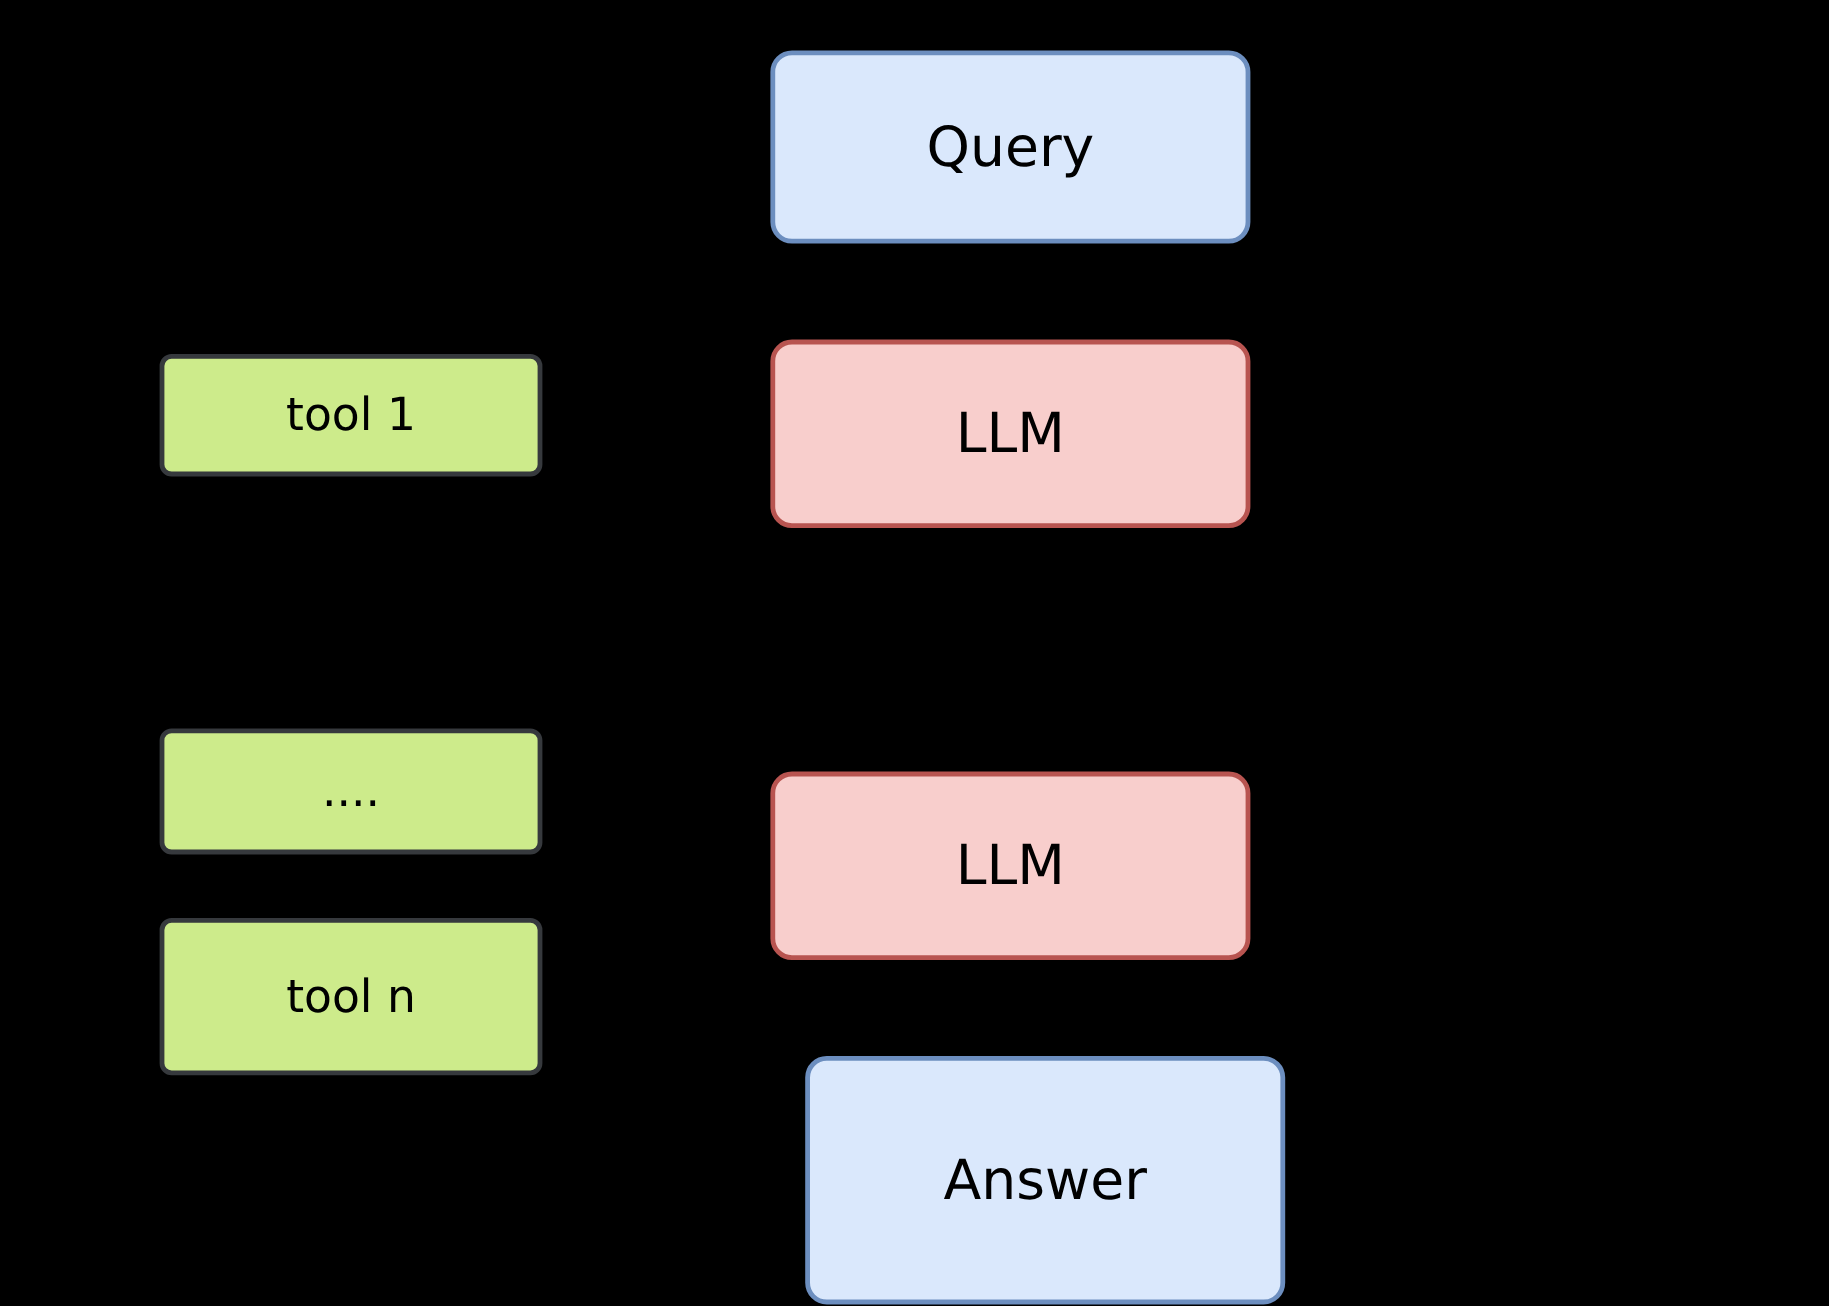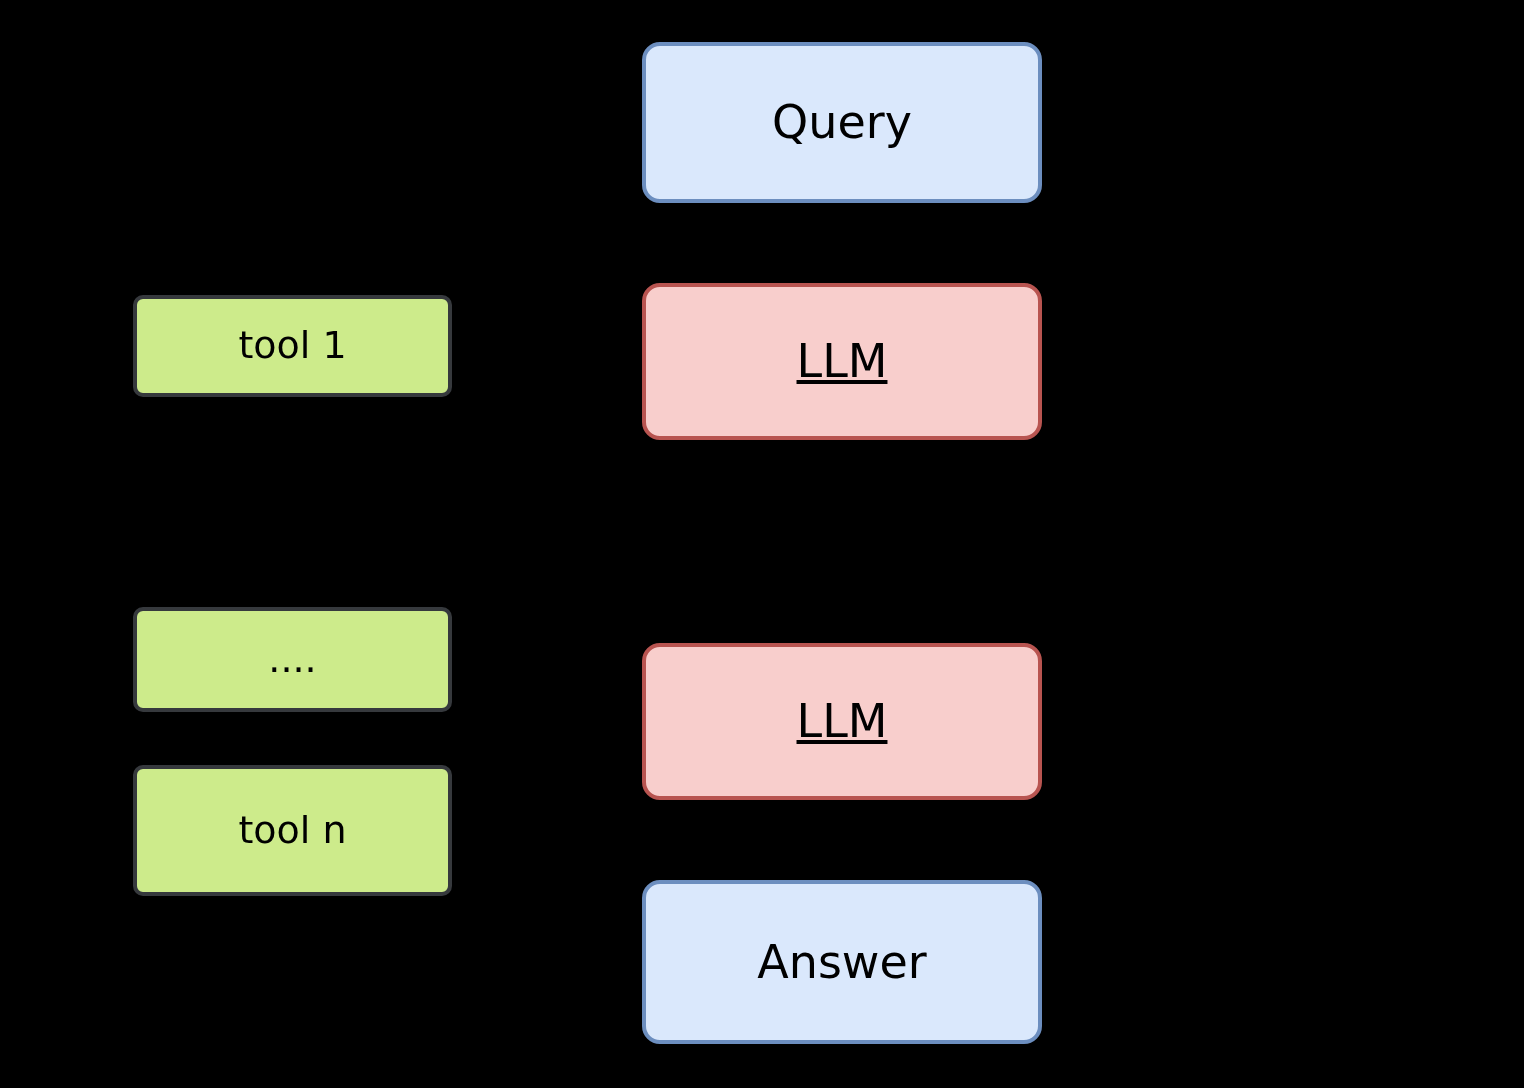--- a/index.html
+++ b/index.html
@@ -37,26 +37,25 @@
     border: 4px solid;
     font-size: 46px;
   }
   .flow.io {
     background: var(--io-fill, #dae8fc);
     border-color: var(--io-border, #6c8ebf);
   }
   .flow.llm {
     background: var(--llm-fill, #f8cecc);
     border-color: var(--llm-border, #b85450);
-    text-decoration: underline;
   }
   #node-query  { top: 42px;  height: 161px; }
   #node-llm-1  { top: 283px; height: 157px; }
   #node-llm-2  { top: 643px; height: 157px; }
-  #node-answer { top: 880px; height: 164px; }
+  #node-answer { top: 880px; height: 207px; margin-left: 29px; }
   
   .tool {
     left: 85px;
     width: 319px;
     border-radius: 10px;
     border: 4px solid var(--tool-border, #36393d);
     background: var(--tool-fill, #cdeb8b);
     font-size: 38px;
     margin-left: 48px;
   }

